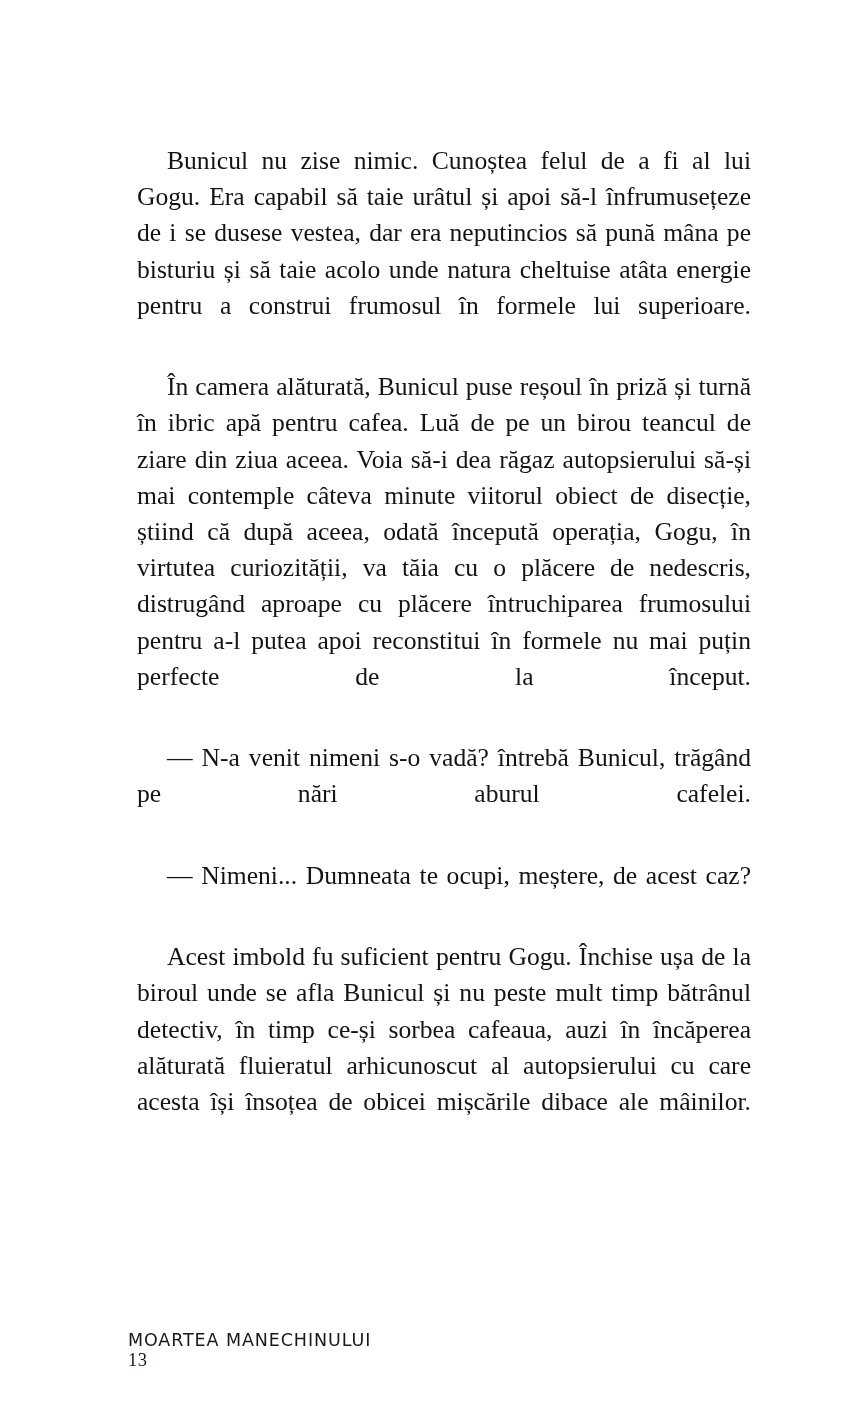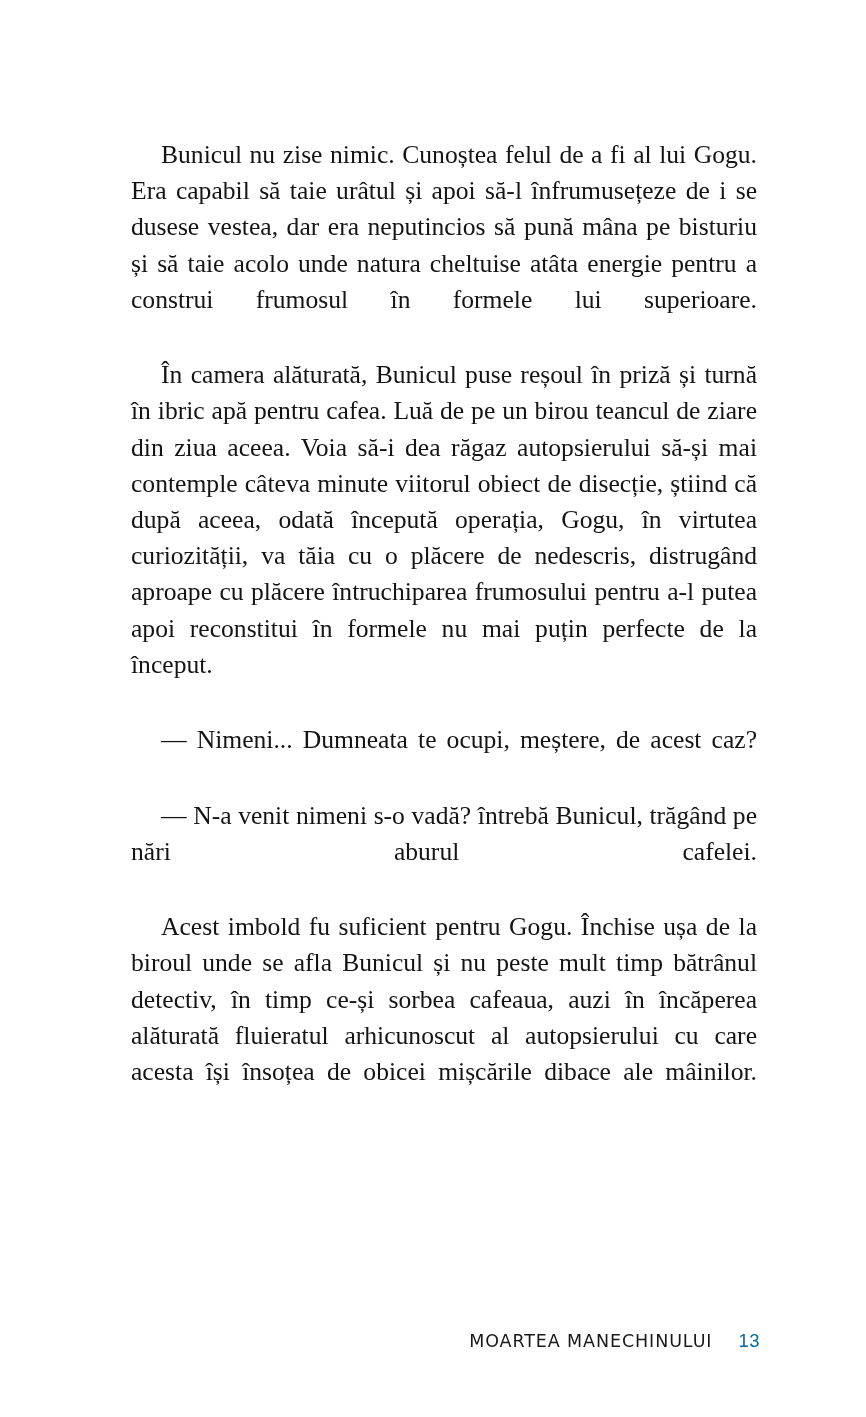--- a/index.html
+++ b/index.html
@@ -23,21 +23,21 @@
   }
 
   .text-column {
     position: absolute;
     left: 128px;
     top: 134px;
     width: 632px;
   }
 
   .para {
-    margin: 3px;
+    margin: 9px;
     font-size: 25.6px;
     line-height: 36.2px;
     text-align: justify;
     text-justify: inter-word;
     text-indent: 30px;
     hyphens: manual;
     -webkit-hyphens: manual;
     word-spacing: 0.1px;
     color: #141414;
   }
@@ -49,55 +49,56 @@
     width: 100%;
   }
 
   .footer {
     position: absolute;
     left: 128px;
     top: 1330px;
     width: 632px;
     display: flex;
     justify-content: flex-end;
-    align-items: center;
+    align-items: flex-start;
+    flex-direction: column;
   }
 
   .footer-title {
     font-family: "DejaVu Sans", "Liberation Sans", sans-serif;
     font-size: 17.5px;
     letter-spacing: 0.9px;
     color: #191919;
     text-transform: uppercase;
     font-weight: 400;
   }
 
   .footer-gap {
     display: inline-block;
     width: 26px;
   }
 
   .page-number {
-    font-family: Liberation Sans, sans-serif;
+    font-family: Liberation Serif, serif;
     font-size: 18.5px;
     letter-spacing: 0.5px;
-    color: #0369a1;
+    color: #0f172a;
     font-weight: 400;
   }
 </style>
 </head>
 <body>
 
 <div class="page">
 
   <div class="text-column">
     <p class="para">Bunicul nu zise nimic. Cunoștea felul de a fi al lui Gogu. Era capabil să taie urâtul și apoi să-l înfrumuse­țeze de i se dusese vestea, dar era neputincios să pună mâna pe bisturiu și să taie acolo unde natura cheltuise atâta energie pentru a construi frumosul în formele lui superioare.</p>
     <p class="para">În camera alăturată, Bunicul puse reșoul în priză și turnă în ibric apă pentru cafea. Luă de pe un birou teancul de ziare din ziua aceea. Voia să-i dea răgaz autopsierului să-și mai contemple câteva minute vi­itorul obiect de disecție, știind că după aceea, odată începută operația, Gogu, în virtutea curiozității, va tăia cu o plăcere de nedescris, distrugând aproape cu plăcere întruchiparea frumosului pentru a-l putea apoi reconstitui în formele nu mai puțin perfecte de la început.</p>
+    <p class="para">— N-a venit nimeni s-o vadă? întrebă Bunicul, tră­gând pe nări aburul cafelei.</p>
     <p class="para">— Nimeni... Dumneata te ocupi, meștere, de acest caz?</p>
-    <p class="para">— N-a venit nimeni s-o vadă? întrebă Bunicul, tră­gând pe nări aburul cafelei.</p>
     <p class="para">Acest imbold fu suficient pentru Gogu. Închise ușa de la biroul unde se afla Bunicul și nu peste mult timp bătrânul detectiv, în timp ce-și sorbea cafeaua, auzi în încăperea alăturată fluieratul arhicunoscut al autop­sierului cu care acesta își însoțea de obicei mișcările dibace ale mâinilor.</p>
   </div>
 
   <div class="footer">
     <span class="footer-title">MOARTEA MANECHINULUI</span>
     <span class="footer-gap"></span>
     <span class="page-number">13</span>
   </div>
 
 </div>

